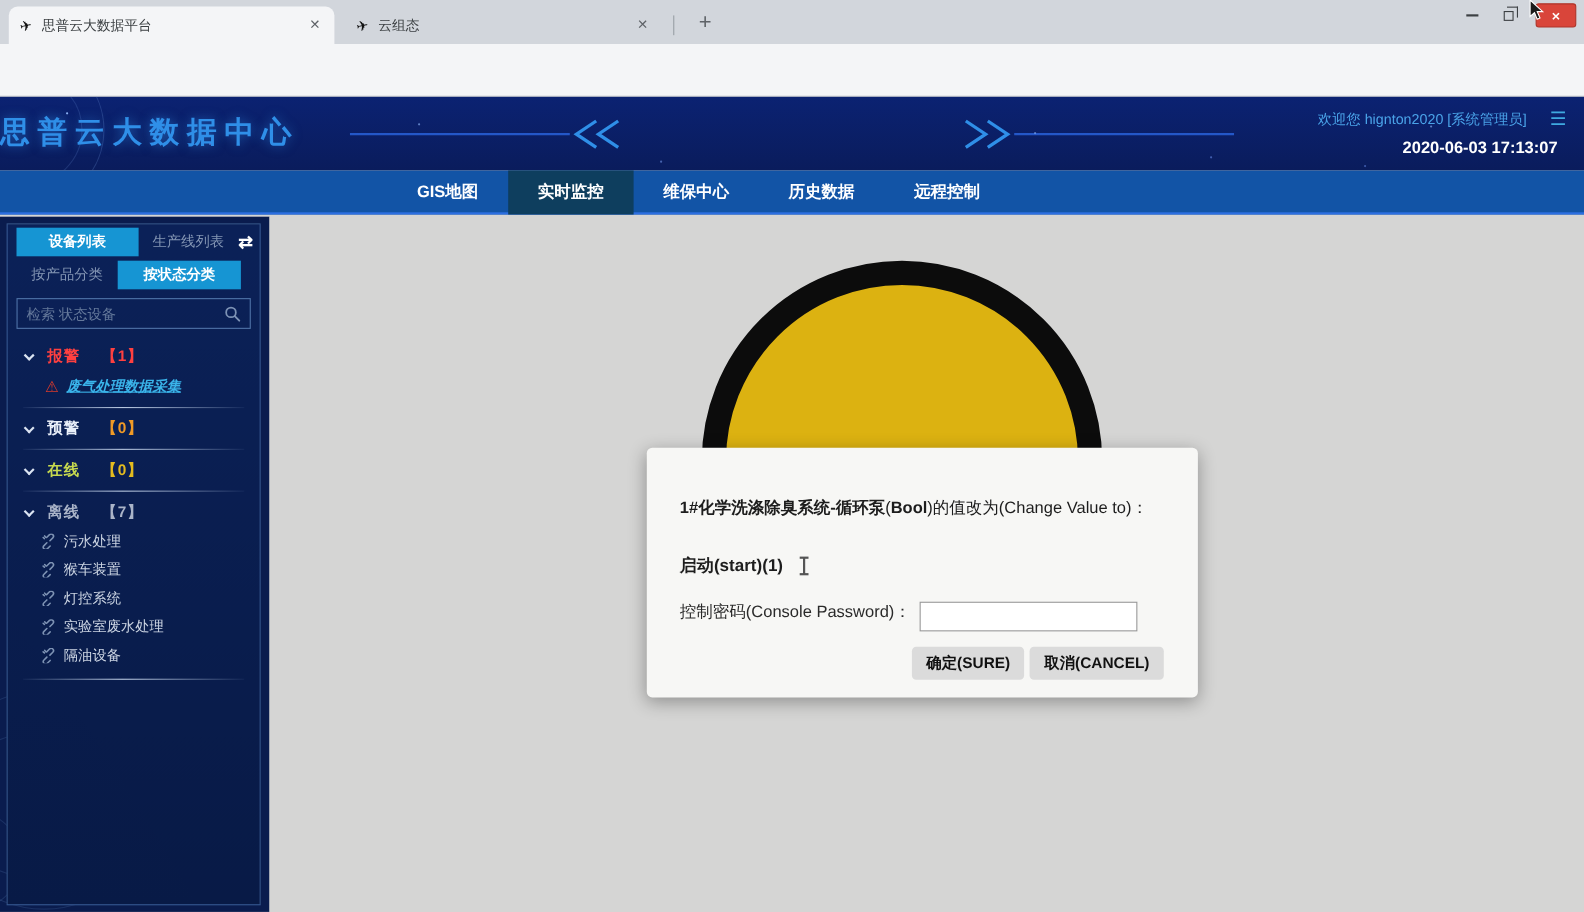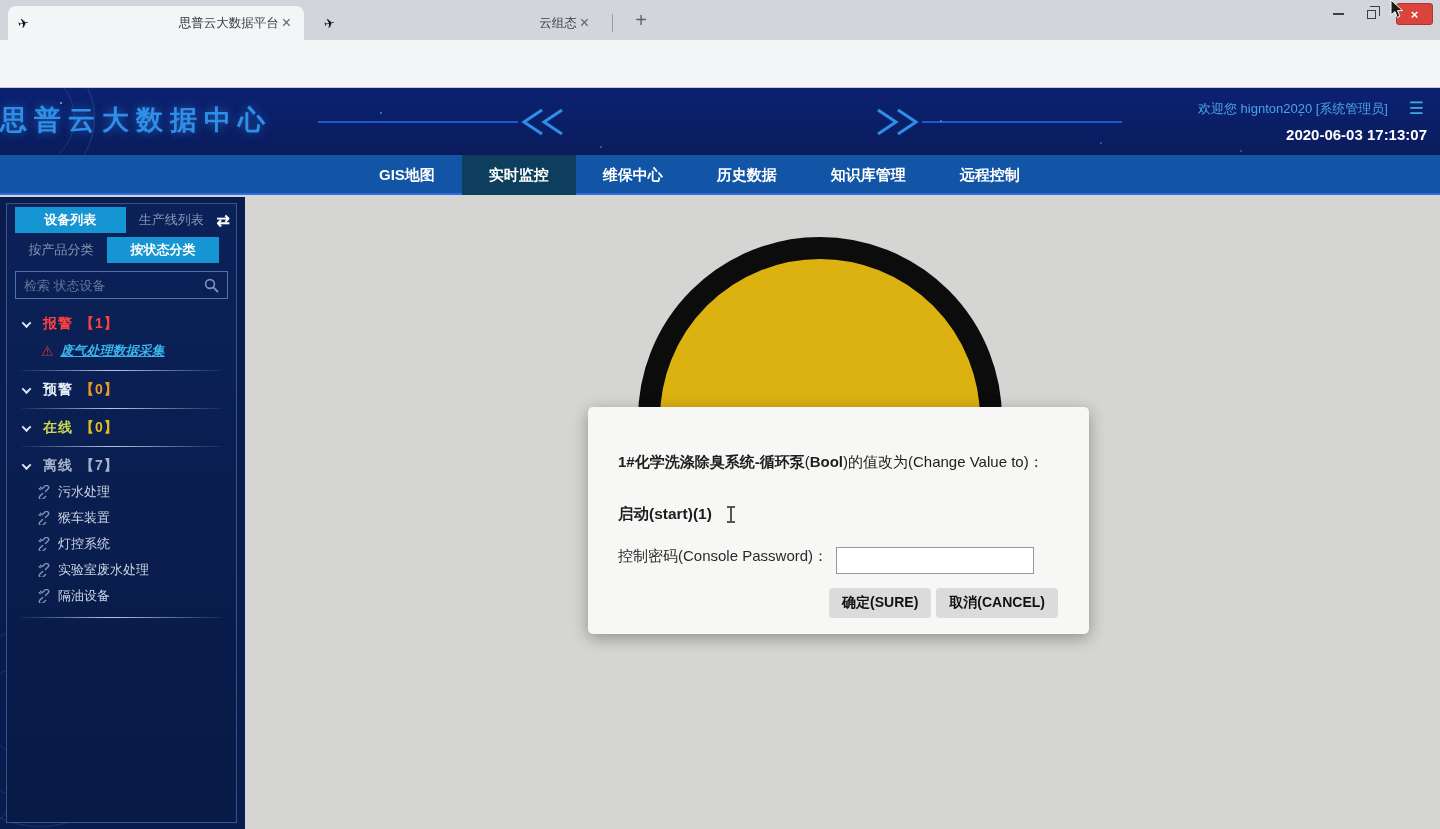--- a/index.html
+++ b/index.html
@@ -5,21 +5,21 @@
   * { margin:0; padding:0; box-sizing:border-box; }
   html,body { width:1440px; height:829px; overflow:hidden; font-family:"Liberation Sans", sans-serif; }
   body { position:relative; background:#d5d5d4; }
 
   
   .tabstrip { position:absolute; top:0; left:0; width:1440px; height:40px; background:#d2d6dc; }
   .tab { position:absolute; top:6px; height:34px; display:flex; align-items:center; padding:0 10px; }
   .tab.active { left:8px; width:296px; background:#f4f5f7; border-radius:8px 8px 0 0; }
   .tab.inactive { left:314px; width:288px; }
   .tab-fav { font-size:13px; color:#111; margin-right:9px; transform:rotate(-12deg); }
-  .tab-title { font-size:12.5px; color:#3c4043; flex:1; white-space:nowrap; overflow:hidden;text-align:right; }
+  .tab-title { font-size:12.5px; color:#3c4043; flex:1; white-space:nowrap; overflow:hidden; }
   .tab-close { color:#5f6368; font-size:16px; line-height:16px; padding:0 3px; cursor:default; }
   .tab-sep { position:absolute; left:612px; top:14px; width:1px; height:18px; background:#9aa0a6; }
   .newtab { position:absolute; left:628px; top:7px; font-size:20px; color:#5f6368; width:26px; height:26px; text-align:center; line-height:26px; }
 
   .winctl { position:absolute; top:3px; height:22px; display:flex; align-items:center; justify-content:center; }
   .win-min { left:1322px; width:32px; }
   .min-bar { width:11px; height:2px; background:#3c4043; display:inline-block; }
   .win-max { left:1355px; width:32px; }
   .restore-icon { width:9px; height:9px; border:1.4px solid #3c4043; position:relative; display:inline-block; }
   .restore-icon::before { content:""; position:absolute; left:2px; top:-5px; width:9px; height:9px; border:1.4px solid #3c4043; border-left:none; border-bottom:none; }
@@ -51,21 +51,21 @@
     box-shadow:130px 28px 0 rgba(120,160,255,.55), 320px 10px 0 rgba(150,190,255,.6), 540px 44px 0 rgba(130,170,255,.5),
     880px 18px 0 rgba(150,190,255,.55), 1040px 40px 0 rgba(120,160,255,.5), 1240px 12px 0 rgba(150,190,255,.6), 1180px 48px 0 rgba(120,160,255,.45); }
   .hdr-ring { position:absolute; left:-45px; top:-40px; width:140px; height:140px; border:1px solid rgba(110,150,220,.25); border-radius:50%; }
   .hdr-ring2 { position:absolute; left:-25px; top:-20px; width:100px; height:100px; border:1px solid rgba(110,150,220,.2); border-radius:50%; }
   .app-title { position:absolute; top:14px; left:0; width:1440px; text-align:left; font-size:27px; font-weight:600; letter-spacing:7px; color:#2f8fe8; text-shadow:0 0 10px rgba(47,143,232,.55); }
   .decor { position:absolute; top:20px; }
   .decor.left { left:318px; }
   .decor.right { right:318px; transform:scaleX(-1); }
   .hdr-welcome { position:absolute; top:12px; right:52px; font-size:13px; color:#4aa3e8; }
   .hdr-menu { position:absolute; top:10px; right:16px; font-size:17px; color:#3fa9e0; }
-  .hdr-time { position:absolute; top:38px; right:13px; font-size:15px; font-weight:bold; color:#ffffff; }
+  .hdr-time { position:absolute; top:38px; right:24px; font-size:15px; font-weight:bold; color:#ffffff; }
 
   
   .navbar { position:absolute; top:155px; left:0; width:1440px; height:40px; background:#1254a6; border-bottom:2px solid #2d6fe2; }
   .nav-items { margin-left:352px; display:flex; }
   .nav-item { padding:0 27px; line-height:40px; color:#fff; font-weight:bold; font-size:15px; cursor:default; }
   .nav-item.active { background:#0e3e5e; }
 
   
   .sidebar { position:absolute; top:197px; left:0; width:245px; height:632px; background:#0a1c4e; overflow:hidden; }
   .sb-ring { position:absolute; border:1px solid rgba(120,160,220,.16); border-radius:50%; }
@@ -77,21 +77,21 @@
   .seg.on { width:112px; background:#1695d3; color:#fff; font-weight:bold; }
   .seg.off { width:92px; color:#8496b4; }
   .swap { margin-left:auto; color:#fff; font-size:16px; font-weight:bold; }
   .searchbox { margin:8px 8px 0 8px; height:28px; border:1px solid #4f73a8; display:flex; align-items:center; padding:10px 8px; }
   .searchbox input { flex:1; background:transparent; border:none; outline:none; color:#cfd8e8; font-size:13px; font-family:"Liberation Sans", sans-serif; }
   .searchbox input::placeholder { color:#64789a; }
 
   .tree { margin-top:12px; }
   .grp { display:flex; align-items:center; height:26px; padding-left:16px; font-size:14px; font-weight:bold; letter-spacing:1px; cursor:default; }
   .chev { width:7px; height:7px; border-left:2px solid #dbe4f2; border-bottom:2px solid #dbe4f2; transform:rotate(-45deg) translate(1px,-1px); margin-right:13px; flex:none; }
-  .grp .lbl { margin-right:7px; }
+  .grp .lbl { margin-right:19px; }
   .g-alarm .lbl, .g-alarm .cnt { color:#ff4040; }
   .g-warn .lbl { color:#e8eef8; } .g-warn .cnt { color:#f09a26; }
   .g-online .lbl { color:#c6d94f; } .g-online .cnt { color:#e3bb1f; }
   .g-offline .lbl { color:#aab4c8; } .g-offline .cnt { color:#aab4c8; }
   .alarm-child { display:flex; align-items:center; height:28px; padding-left:34px; cursor:pointer; }
   .warn-tri { color:#d93a2b; font-size:14px; margin-right:7px; }
   .alarm-link { color:#3ab4ea; font-size:13px; font-style:italic; font-weight:bold; text-decoration:underline; }
   .divider { height:1px; margin:5px 14px 0 14px; background:linear-gradient(90deg,rgba(150,180,230,.06),rgba(215,230,250,.85) 45%,rgba(150,180,230,.06)); }
   .grp.mt { margin-top:6px; }
   .off-item { display:flex; align-items:center; height:26px; padding-left:30px; color:#ccd5e3; font-size:13px; cursor:default; }
@@ -188,21 +188,20 @@
   <div class="hdr-menu">☰</div>
   <div class="hdr-time">2020-06-03 17:13:07</div>
 </div>
 
 <div class="navbar">
   <div class="nav-items">
     <div class="nav-item">GIS地图</div>
     <div class="nav-item active">实时监控</div>
     <div class="nav-item">维保中心</div>
     <div class="nav-item">历史数据</div>
-    <div class="nav-item">知识库管理</div>
     <div class="nav-item">远程控制</div>
   </div>
 </div>
 
 <div class="sidebar">
   <div class="sb-ring" style="left:-60px;top:430px;width:200px;height:200px;"></div>
   <div class="sb-ring" style="left:-40px;top:470px;width:130px;height:130px;"></div>
   <div class="sb-ring" style="left:-70px;top:540px;width:90px;height:90px;"></div>
   <div class="sb-dot"></div>
   <div class="panel">

